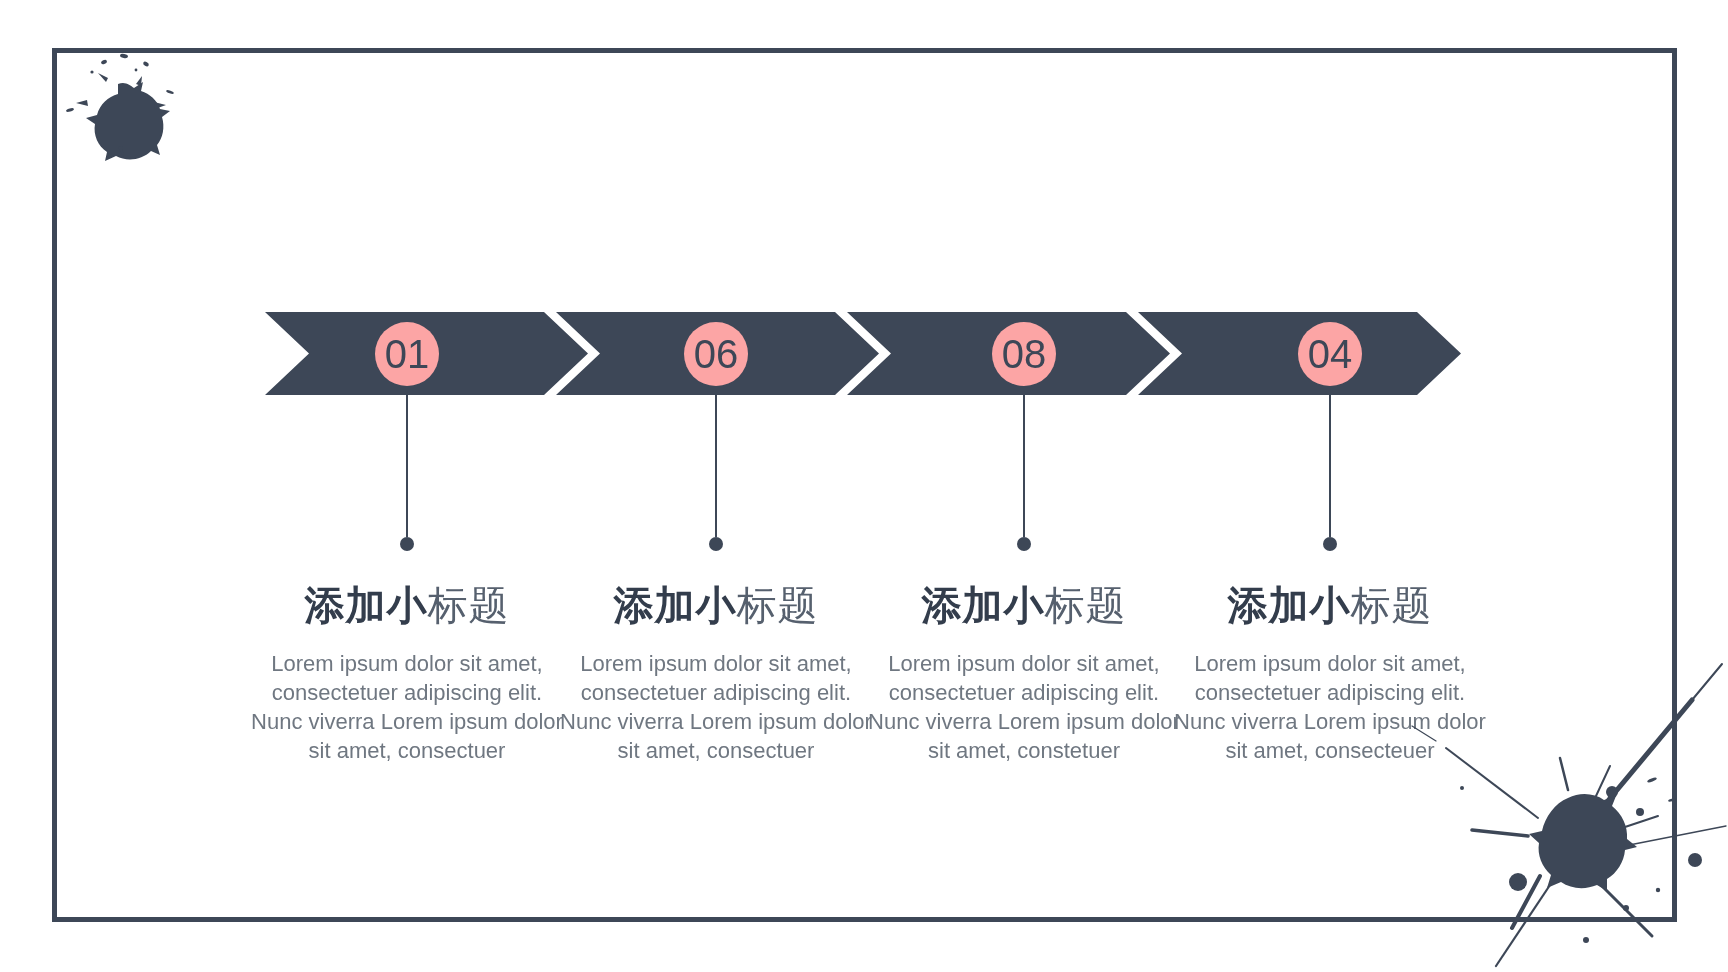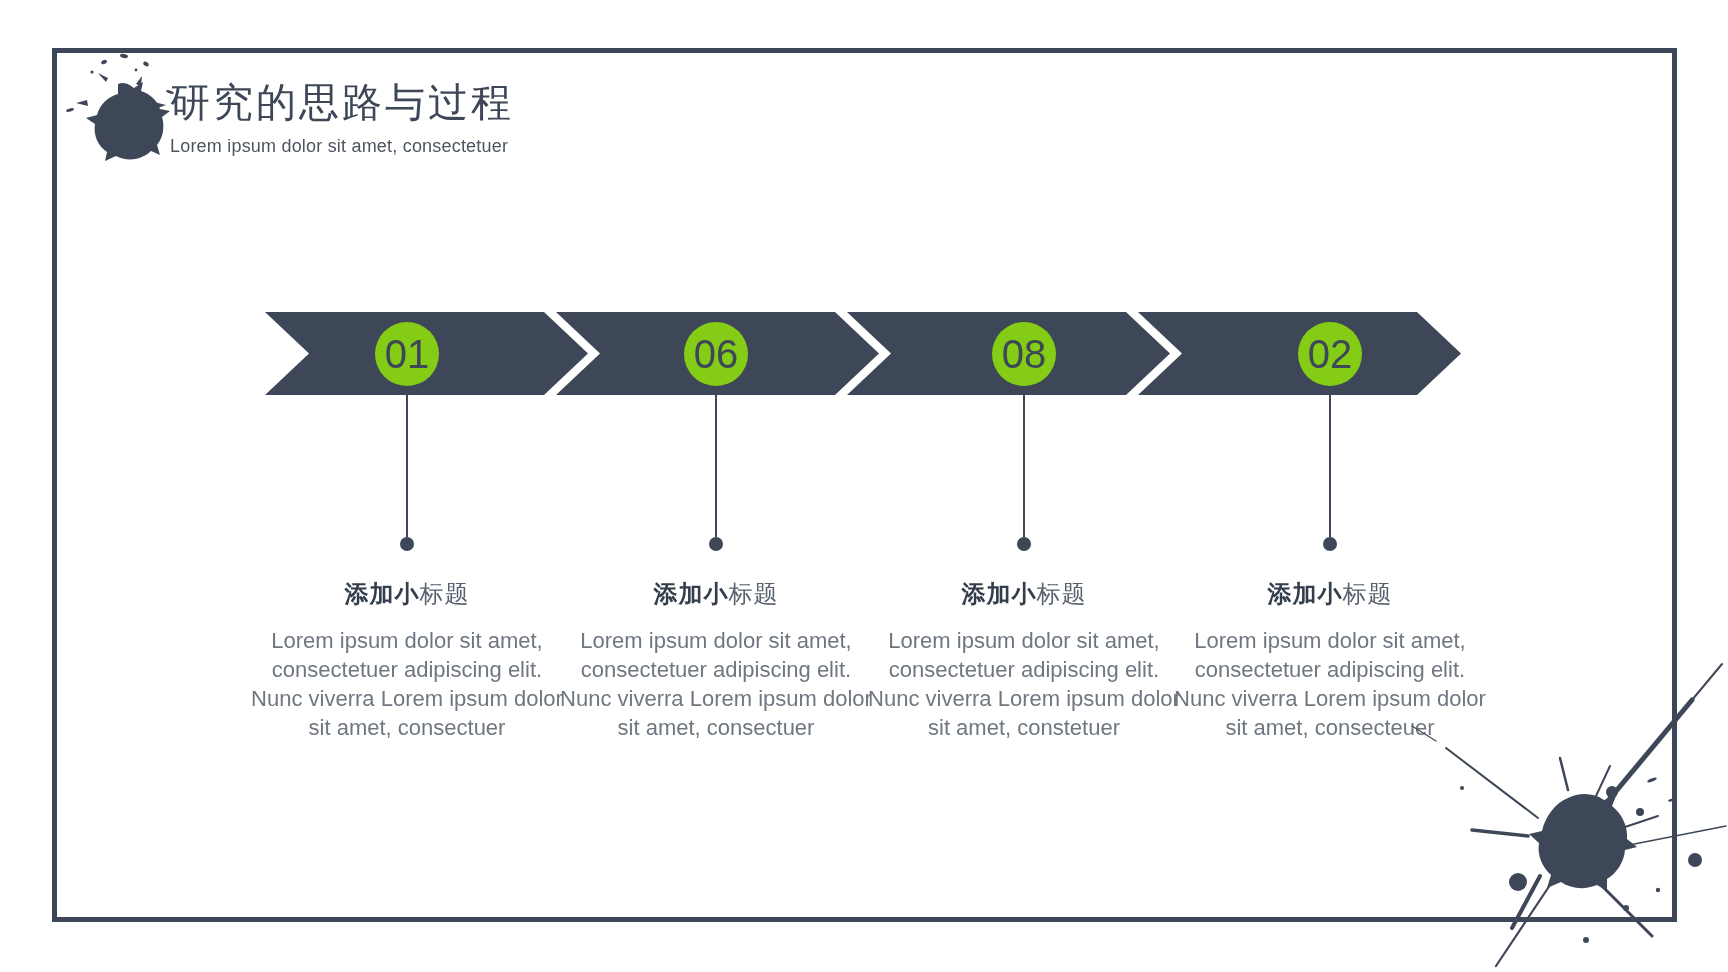--- a/index.html
+++ b/index.html
@@ -18,27 +18,27 @@
     border:5px solid var(--accent);background:transparent;}
   
   .header{position:absolute;left:170px;top:78px;}
   .title{font-size:40px;letter-spacing:3px;font-weight:500;color:var(--accent);line-height:1.2;}
   .subtitle{margin-top:10px;font-size:18px;color:var(--subtitle_text);letter-spacing:.2px;}
   .splat-tl{position:absolute;left:58px;top:50px;width:124px;height:118px;}
   
   .chevron{position:absolute;top:312px;height:83px;width:323px;background:var(--accent);
     clip-path:polygon(0 0,calc(100% - 44px) 0,100% 50%,calc(100% - 44px) 100%,0 100%,44px 50%);}
   .step-circle{position:absolute;top:322px;width:64px;height:64px;border-radius:50%;
-    background:#84cc16;display:flex;align-items:center;justify-content:center;
+    background:#fca5a5;display:flex;align-items:center;justify-content:center;
     font-size:40px;color:var(--accent);z-index:3;}
   .connector{position:absolute;top:387px;width:2px;height:150px;background:var(--accent);}
   .connector-dot{position:absolute;top:537px;width:14px;height:14px;border-radius:50%;background:var(--accent);}
   
   .col{position:absolute;top:578px;width:330px;text-align:center;}
-  .col h3{font-size:24px;font-weight:400;letter-spacing:1px;margin-bottom:16px;}
+  .col h3{font-size:40px;font-weight:400;letter-spacing:1px;margin-bottom:16px;}
   .col h3 .strong{font-weight:700;color:var(--heading_strong);}
   .col h3 .light{font-weight:400;color:var(--heading_light);}
   .col p{font-size:22px;line-height:29px;color:var(--body_text);white-space:pre-line;}
   .splat-br{position:absolute;left:1400px;top:640px;width:328px;height:332px;z-index:5;}
 </style>
 </head>
 <body>
 
 <div class="slide">
 
@@ -55,41 +55,37 @@
       <ellipse cx="46" cy="12" rx="3" ry="2" transform="rotate(-25 46 12)"></ellipse>
       <ellipse cx="66" cy="6" rx="4" ry="2" transform="rotate(10 66 6)"></ellipse>
       <ellipse cx="88" cy="14" rx="3" ry="2" transform="rotate(30 88 14)"></ellipse>
       <circle cx="34" cy="22" r="1.6"></circle>
       <circle cx="78" cy="20" r="1.4"></circle>
       <ellipse cx="12" cy="60" rx="4" ry="1.5" transform="rotate(-15 12 60)"></ellipse>
       <ellipse cx="112" cy="42" rx="4" ry="1.4" transform="rotate(20 112 42)"></ellipse>
     </g>
   </svg>
 
-  <div class="header">
-    <div class="title">研究的思路与过程</div>
-    <div class="subtitle">Lorem ipsum dolor sit amet, consectetuer</div>
-  </div>
 
   <div class="chevron" style="left:265px"></div>
   <div class="chevron" style="left:556px"></div>
   <div class="chevron" style="left:847px"></div>
   <div class="chevron" style="left:1138px"></div>
 
   <div class="step-circle" style="left:375px">
       <span>01</span>
     </div>
   <div class="step-circle" style="left:684px">
       <span>06</span>
     </div>
   <div class="step-circle" style="left:992px">
       <span>08</span>
     </div>
   <div class="step-circle" style="left:1298px">
-      <span>02</span>
+      <span>04</span>
     </div>
 
   <div class="connector" style="left:406px"></div>
   <div class="connector" style="left:715px"></div>
   <div class="connector" style="left:1023px"></div>
   <div class="connector" style="left:1329px"></div>
 
   <div class="connector-dot" style="left:400px"></div>
   <div class="connector-dot" style="left:709px"></div>
   <div class="connector-dot" style="left:1017px"></div>

